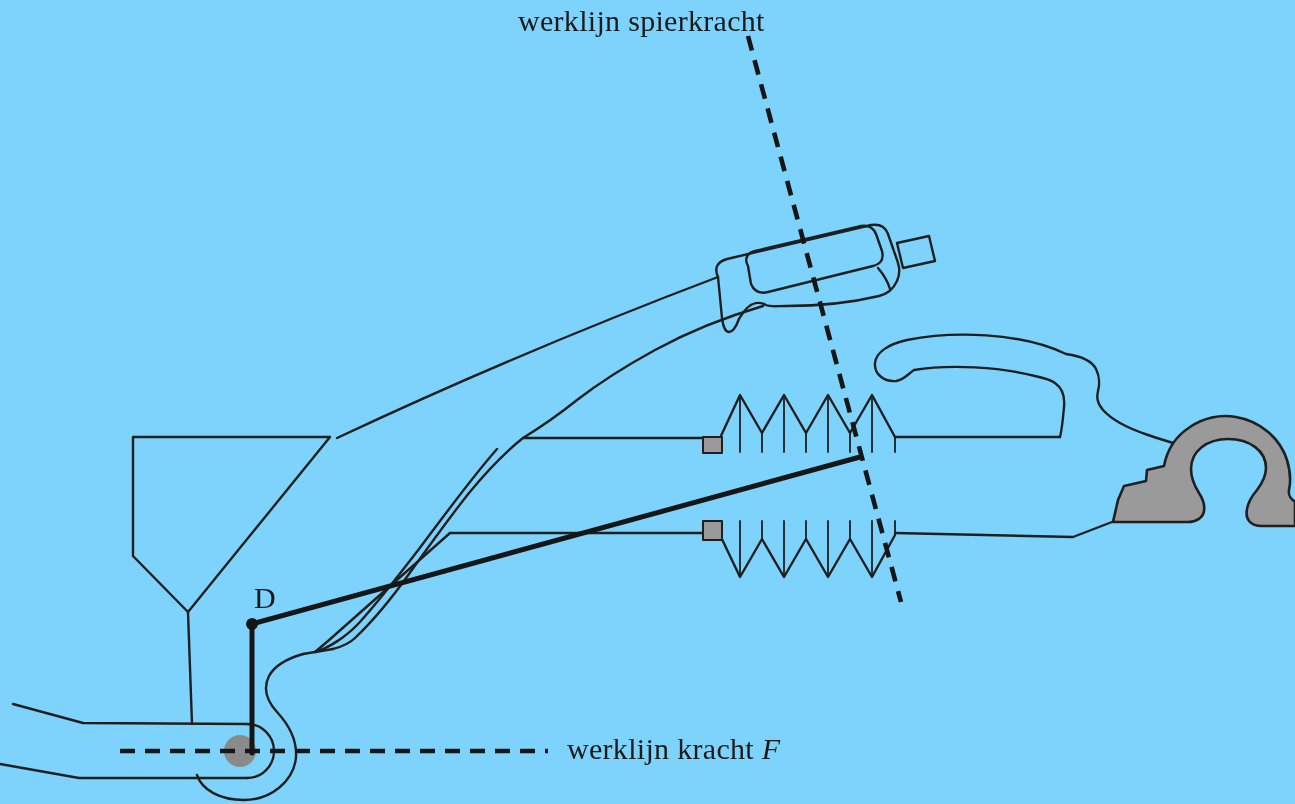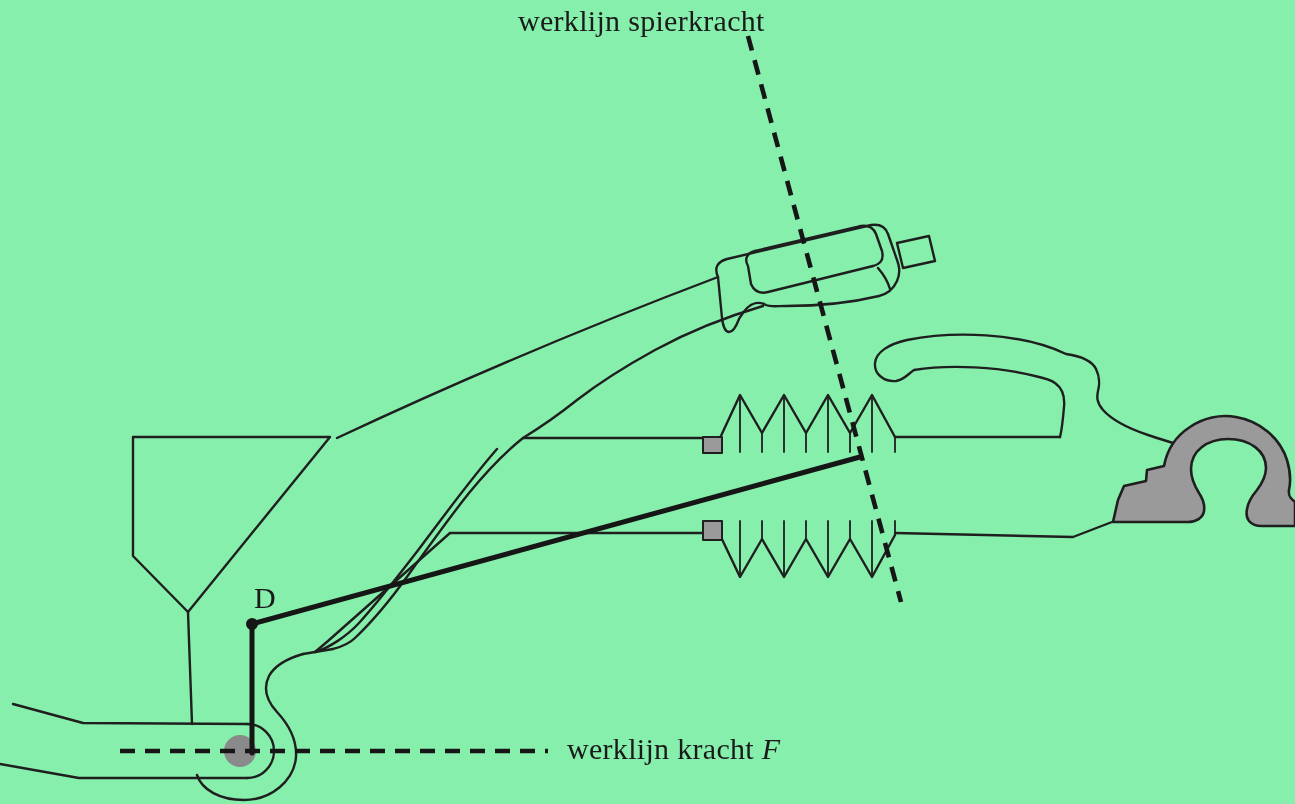--- a/index.html
+++ b/index.html
@@ -1,19 +1,19 @@
 <!DOCTYPE html>
 <html><head>
 <meta charset="utf-8">
 <style>
   html,body{margin:0;padding:0;background:#fff;}
   .stage{
     position:relative;
     width:1295px;height:804px;
-    background:#86efac;
+    background:#7dd3fc;
     overflow:hidden;
     font-family:"Liberation Serif","DejaVu Serif",serif;
   }
   svg{display:block;}
   text{
     font-family:"Liberation Serif","DejaVu Serif",serif;
     font-size:30px;
     letter-spacing:0.3px;
   }
   .italic{font-style:italic;}

